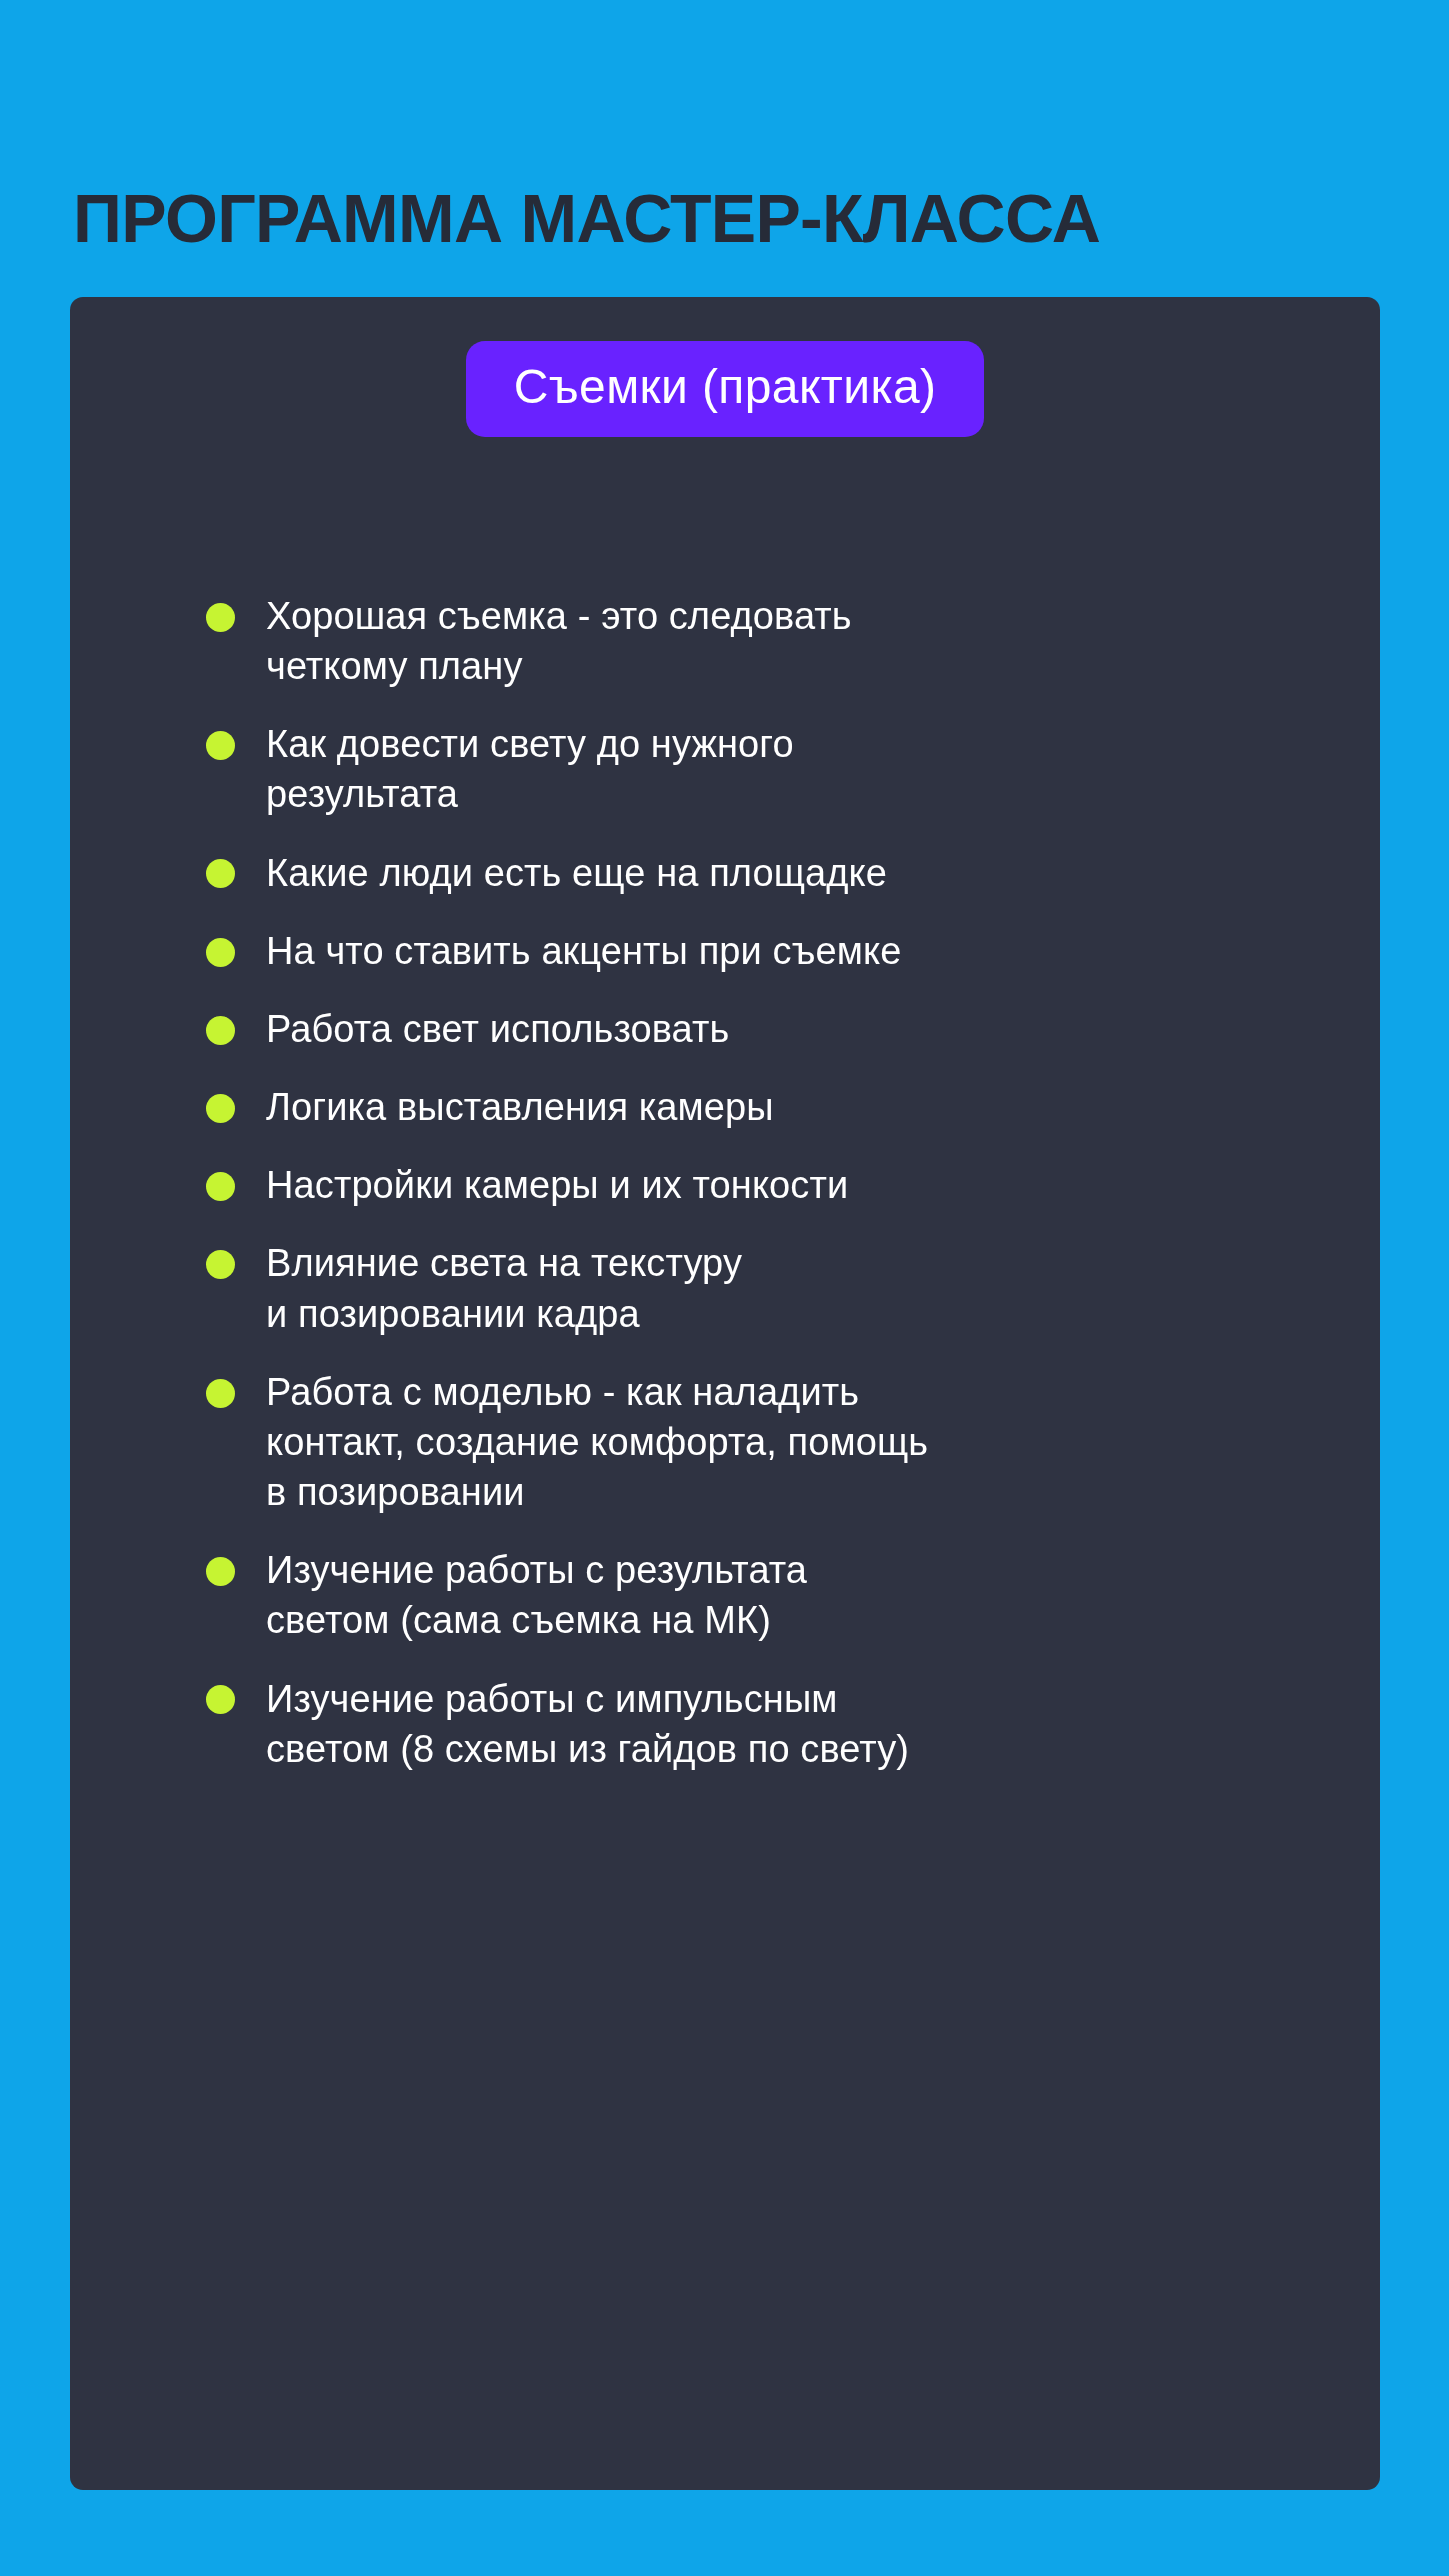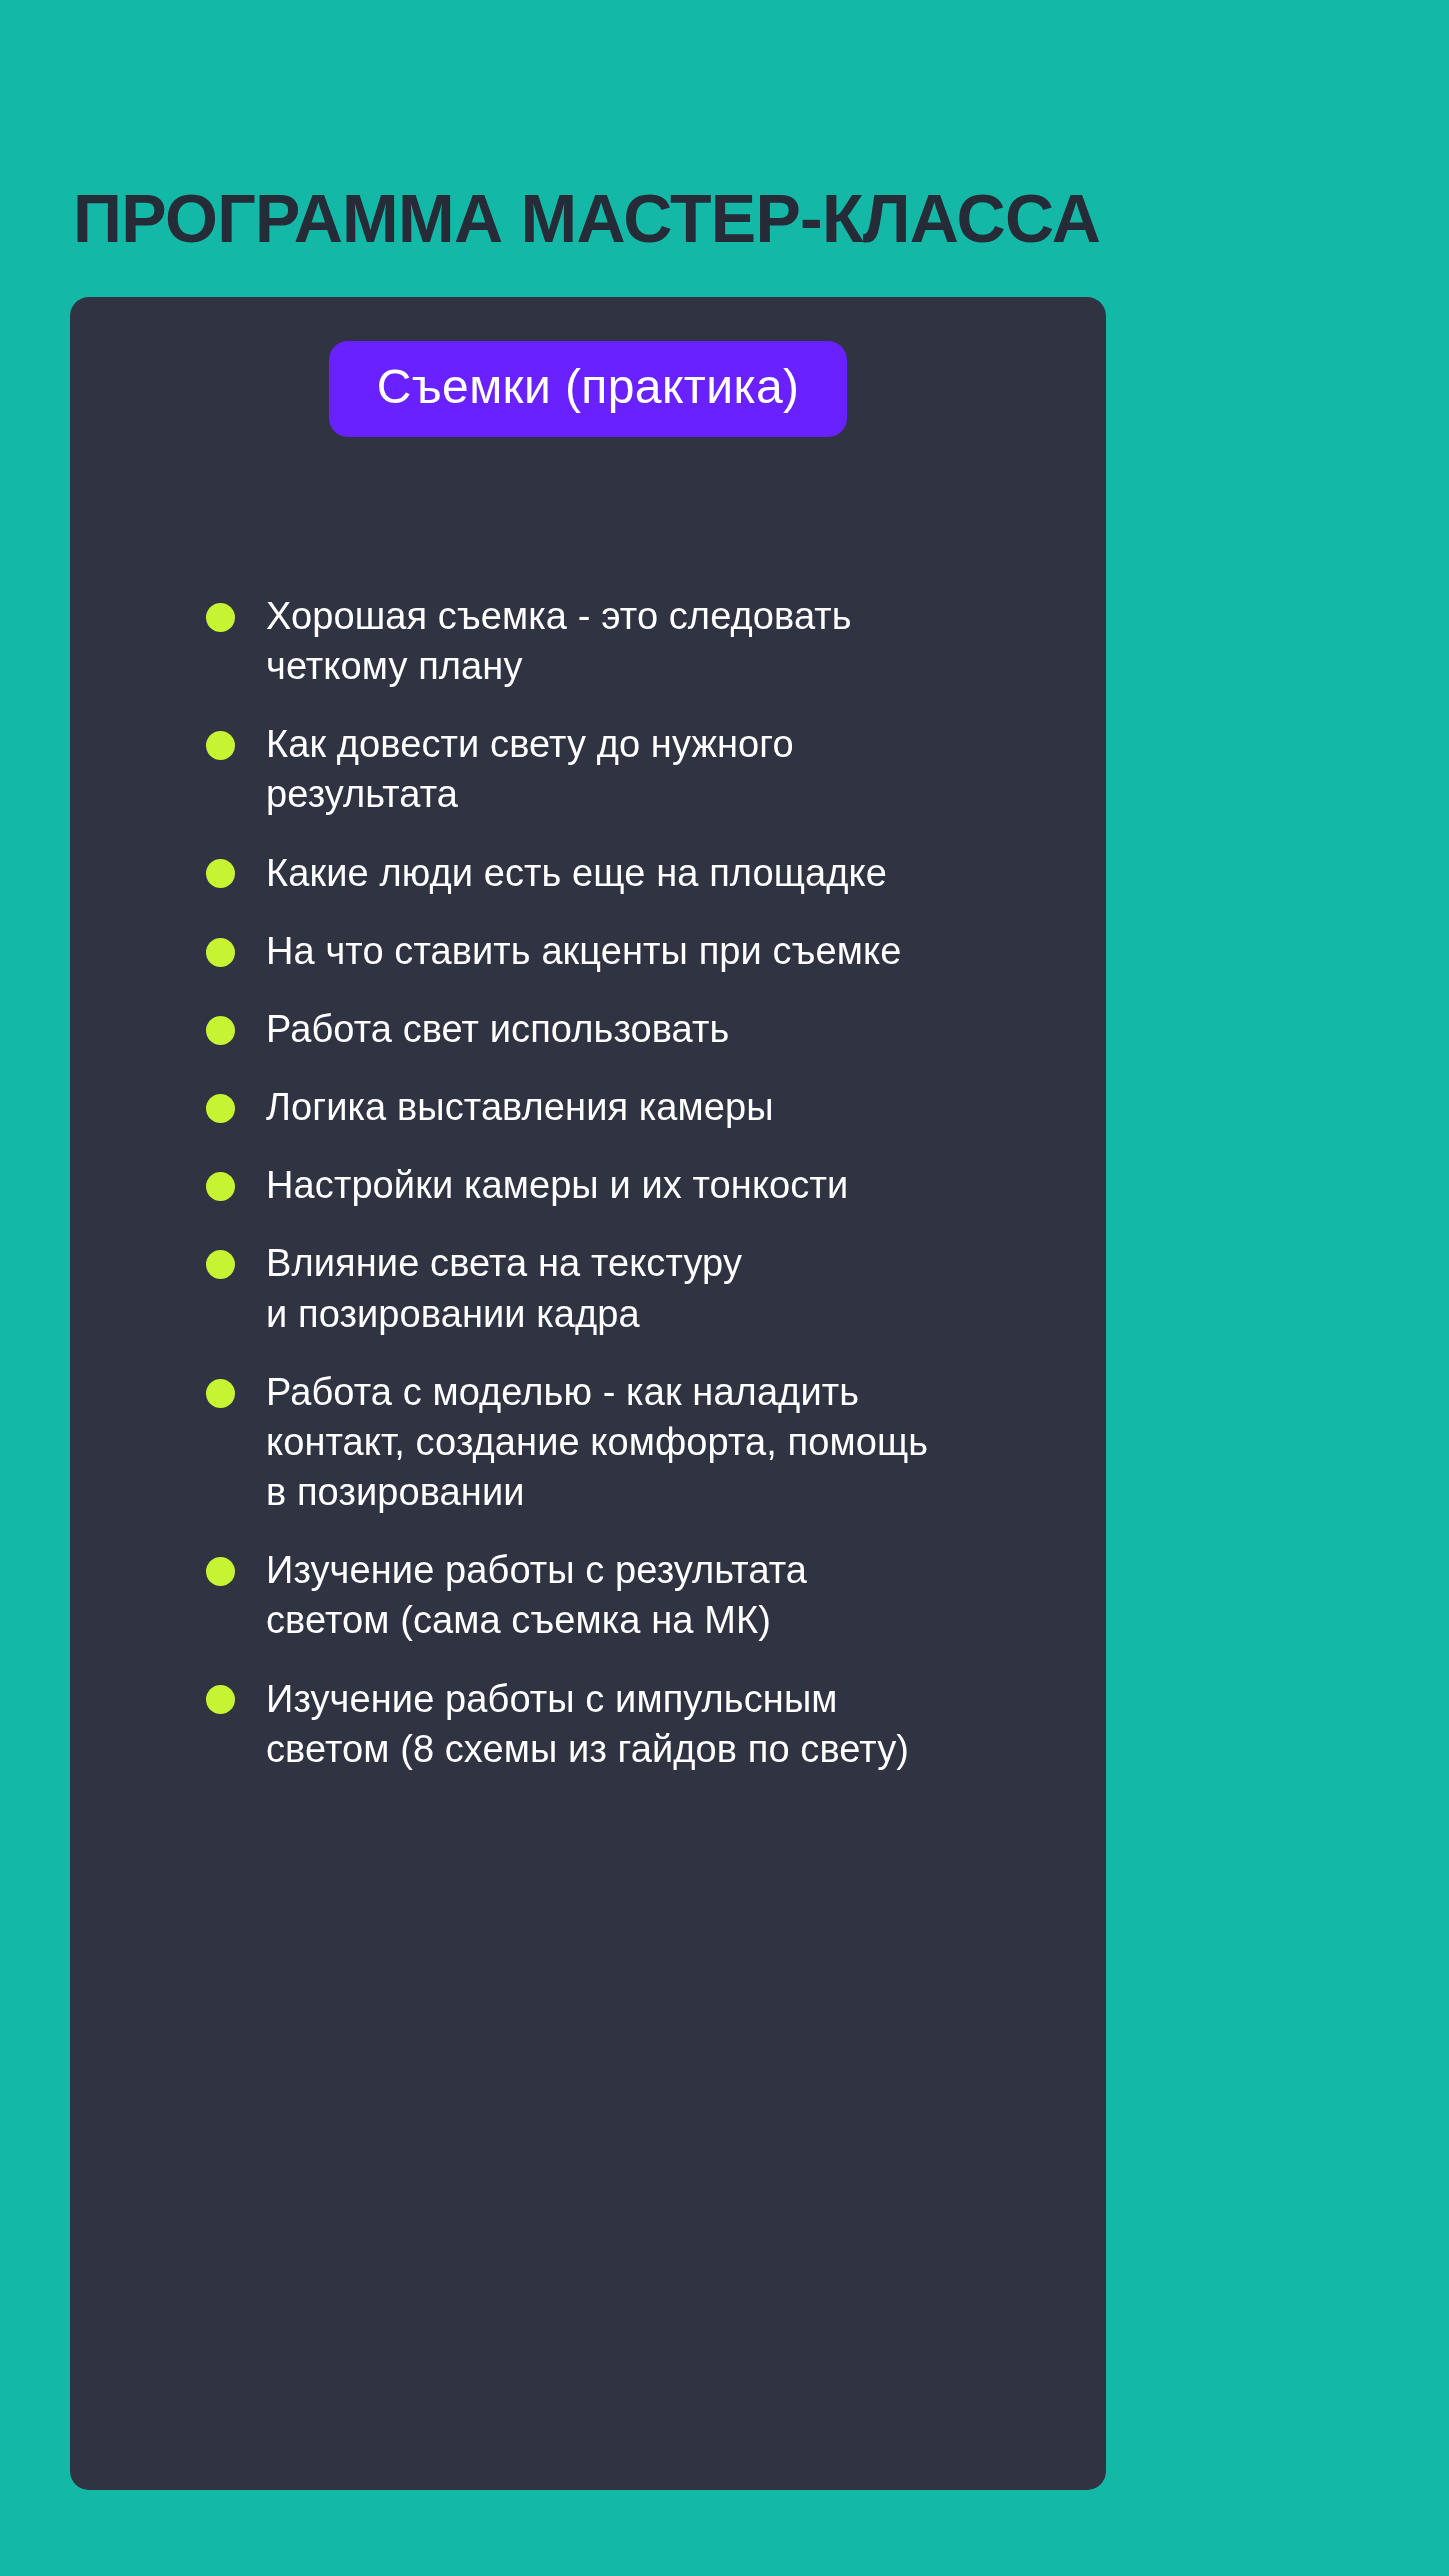--- a/index.html
+++ b/index.html
@@ -12,44 +12,44 @@
     background: #f8f8f6;
     font-family: "Liberation Sans", sans-serif;
     overflow: hidden;
   }
 
   .page {
     position: relative;
     width: 1450px;
     height: 2576px;
     box-sizing: border-box;
-    background: #14b8a6;
+    background: #0ea5e9;
   }
 
   .page-title {
     position: absolute;
     left: 73px;
     top: 136px;
     width: 1322px;
     font-size: 68px;
     line-height: 1.08;
     font-weight: 700;
     letter-spacing: -0.7px;
     color: #262b38;
     font-family: "Liberation Sans", sans-serif;
   }
 
   .card {
     position: absolute;
     left: 70px;
     top: 297px;
-    width: 1036px;
+    width: 1310px;
     height: 2193px;
     background: #2f3342;
-    border-radius: 19px;
+    border-radius: 13px;
     box-sizing: border-box;
   }
 
   .chip-wrap {
     position: absolute;
     left: 0;
     top: 44px;
     width: 100%;
     display: flex;
     justify-content: center;

